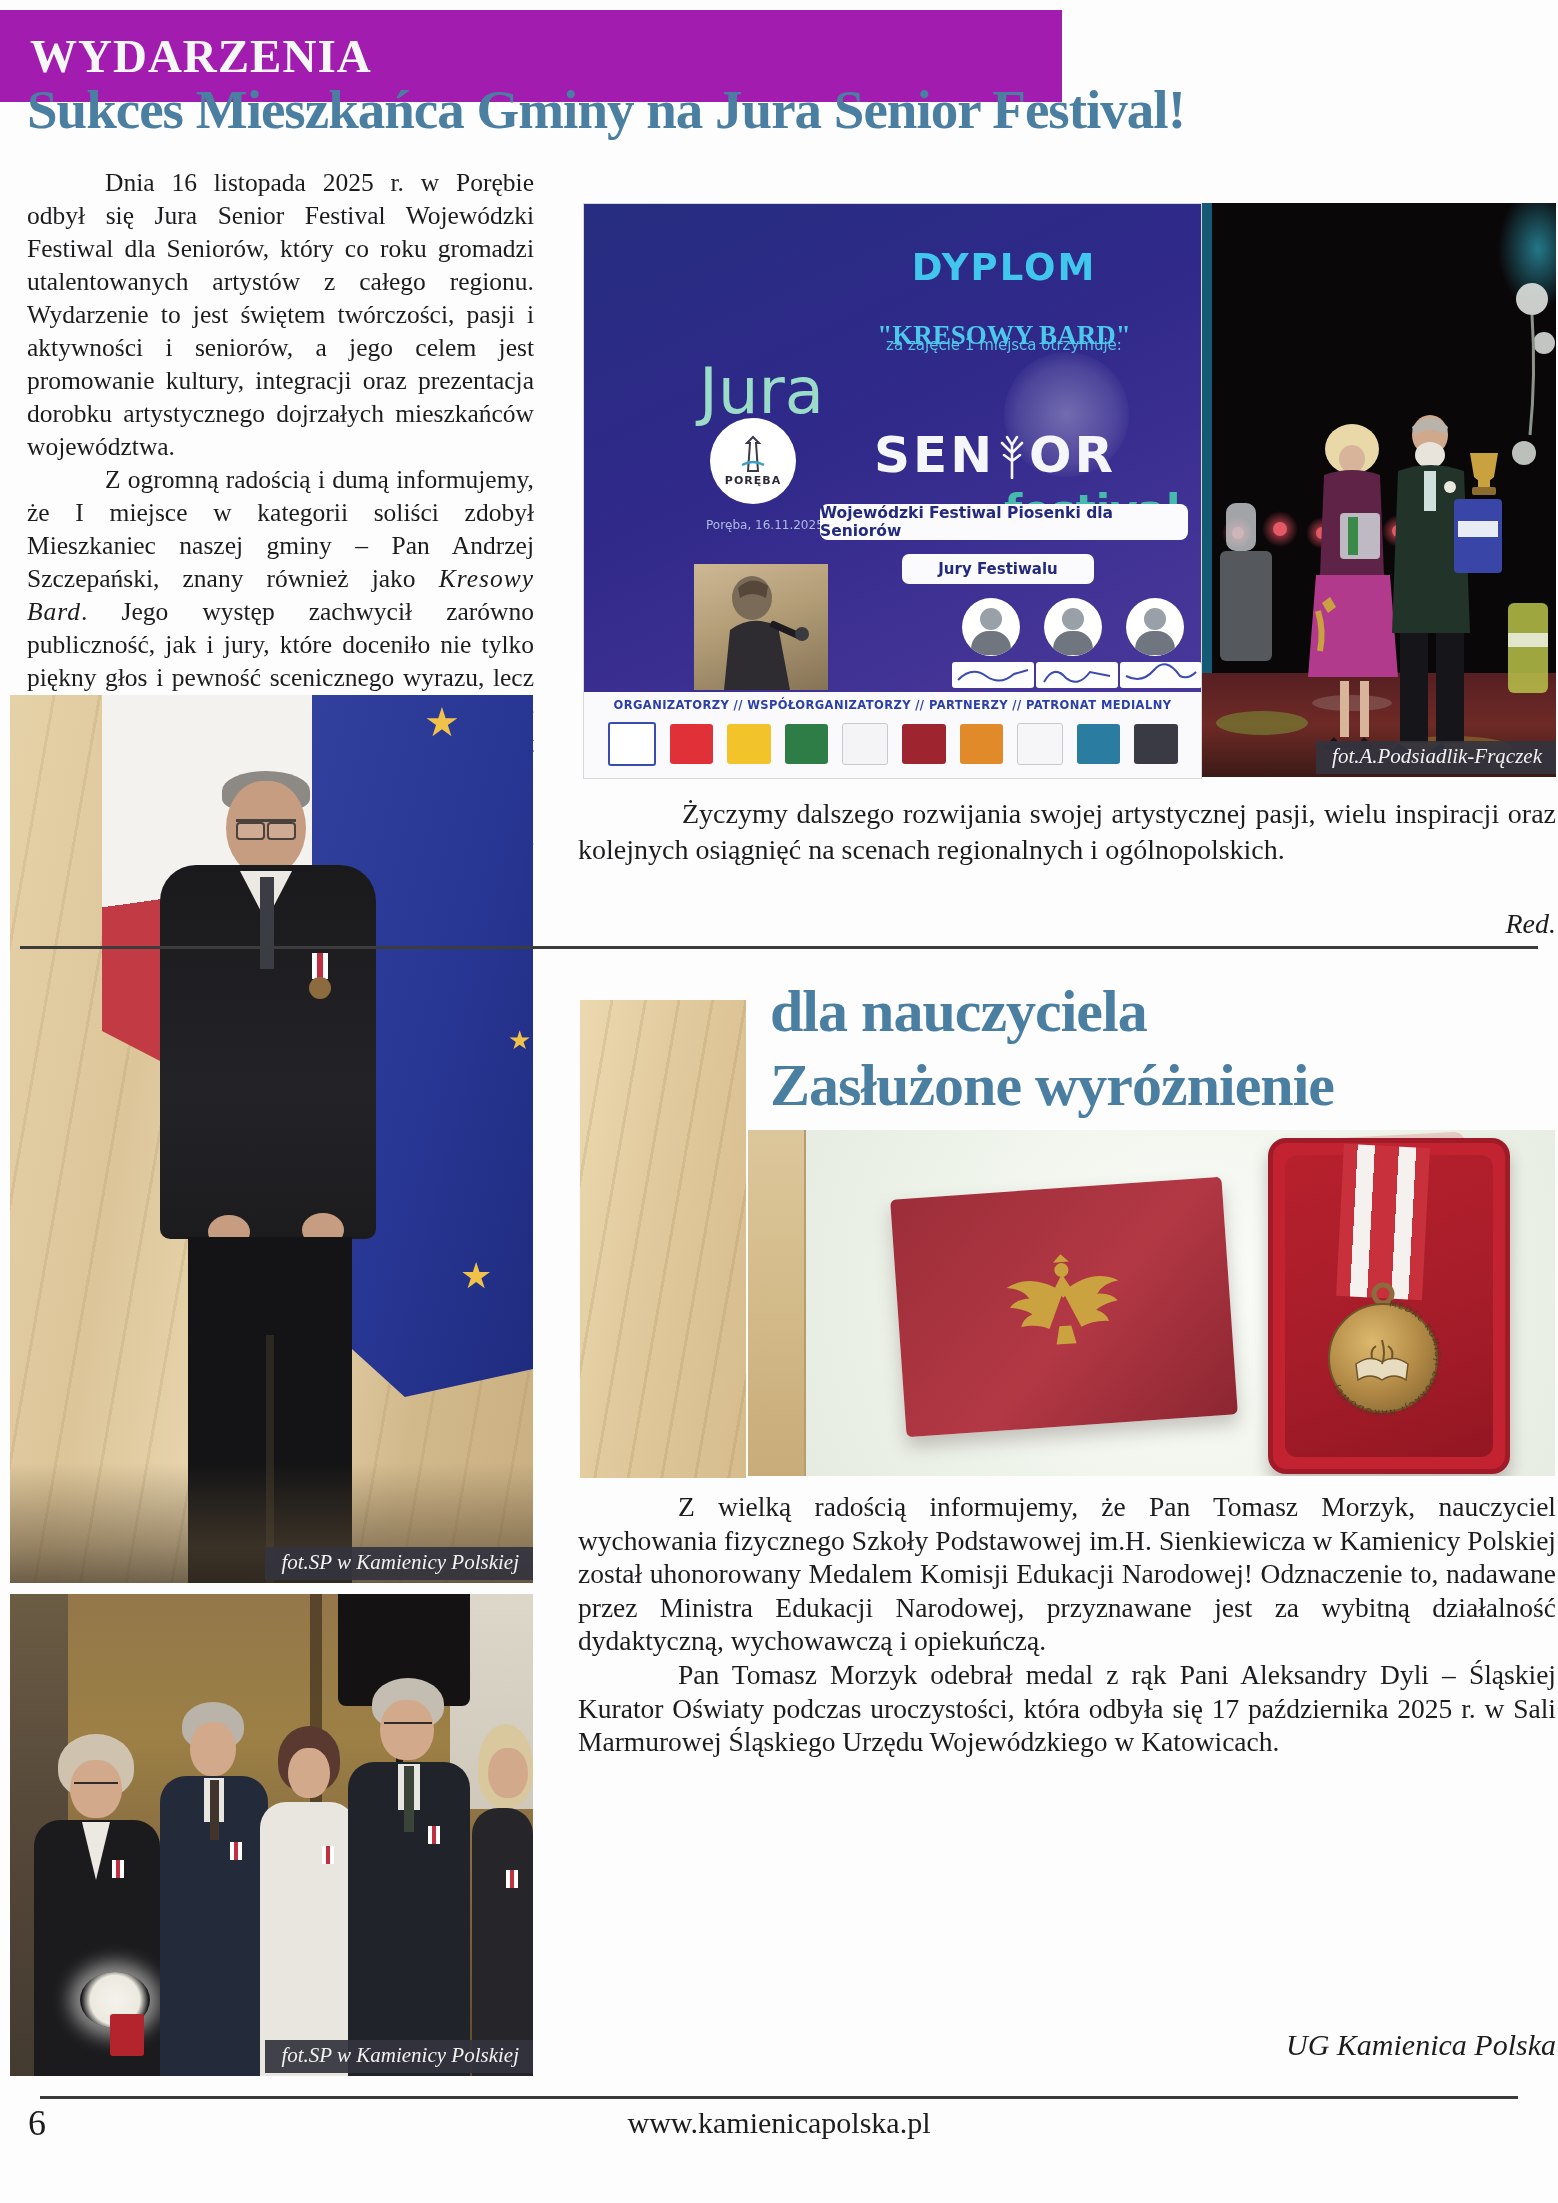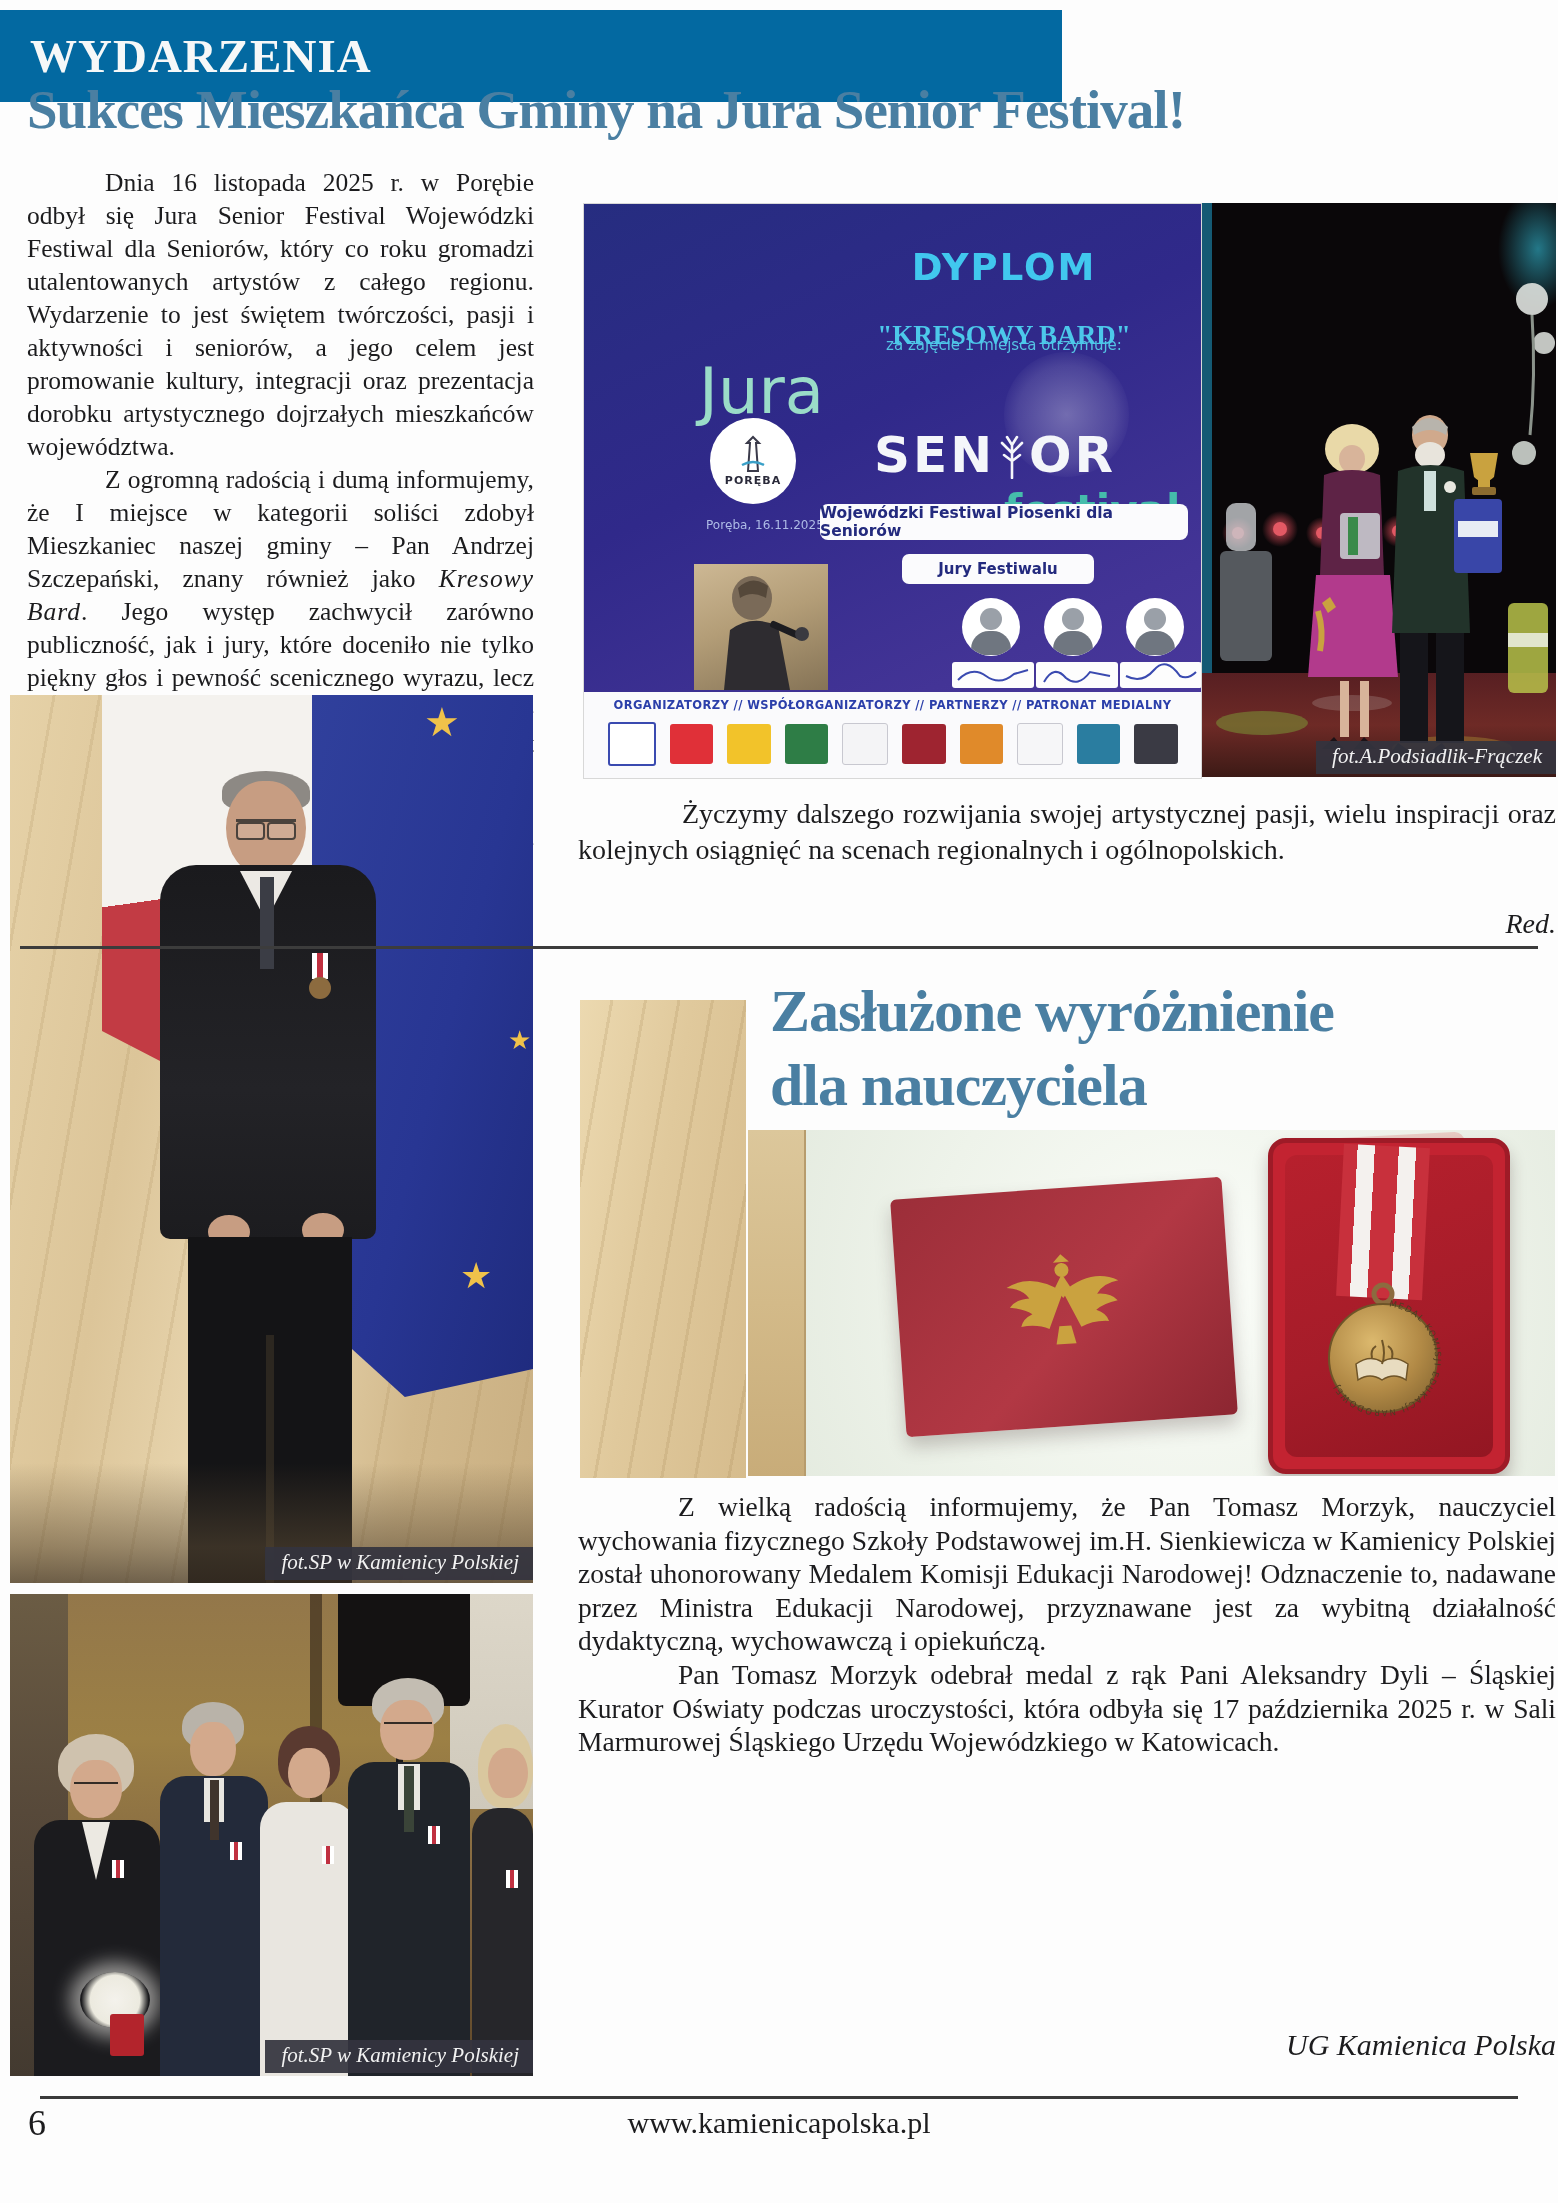--- a/index.html
+++ b/index.html
@@ -1,20 +1,20 @@
 <!DOCTYPE html>
 <html lang="pl"><head>
 <meta charset="utf-8">
 <style>
   html,body{margin:0;padding:0;background:#ffffff;}
   .page{position:relative;width:1558px;height:2203px;background:#fdfdfd;overflow:hidden;
         font-family:"Liberation Serif", serif;color:#1c1c1e;}
 
   
-  .band{position:absolute;left:0;top:10px;width:1062px;height:92px;background:#0369a1;
+  .band{position:absolute;left:0;top:10px;width:1062px;height:92px;background:#a21caf;
         display:flex;align-items:center;}
   .band-label{font-weight:bold;font-size:47px;color:#f6f8f8;letter-spacing:1px;margin-left:30px;}
 
   .title1{position:absolute;left:27px;top:78px;width:1010px;font-weight:bold;font-size:55px;
           line-height:64px;color:#4a7fa2;letter-spacing:-1px;white-space:nowrap;}
 
   
   .colL{position:absolute;left:27px;top:166px;width:507px;font-size:25.5px;line-height:33px;
         text-align:justify;}
   .colL p{margin:0;text-indent:78px;}
@@ -373,22 +373,22 @@
     <div class="man1-leggap"></div>
     <div class="p1-floor"></div>
     <div class="cap">fot.SP w Kamienicy Polskiej</div>
   </div>
 
   <div class="marble-strip">
     <div class="p1-streaks"></div>
   </div>
 
   <div class="title2">
+    <div>dla nauczyciela</div>
     <div>Zasłużone wyróżnienie</div>
-    <div>dla nauczyciela</div>
   </div>
 
   <div class="medalphoto">
     <div class="mp-wood"></div>
     <div class="mp-folder">
       <svg width="332" height="238" viewBox="0 0 332 238">
         <g fill="#caa23f">
           <path d="M166 86 l-8 14 8 10 8 -10 z"></path>
           <path d="M166 104 q-30 -22 -56 -8 q16 2 22 12 q-14 0 -20 8 q14 2 22 8 q-10 4 -12 12 q16 -2 28 4 z"></path>
           <path d="M166 104 q30 -22 56 -8 q-16 2 -22 12 q14 0 20 8 q-14 2 -22 8 q10 4 12 12 q-16 -2 -28 4 z"></path>

